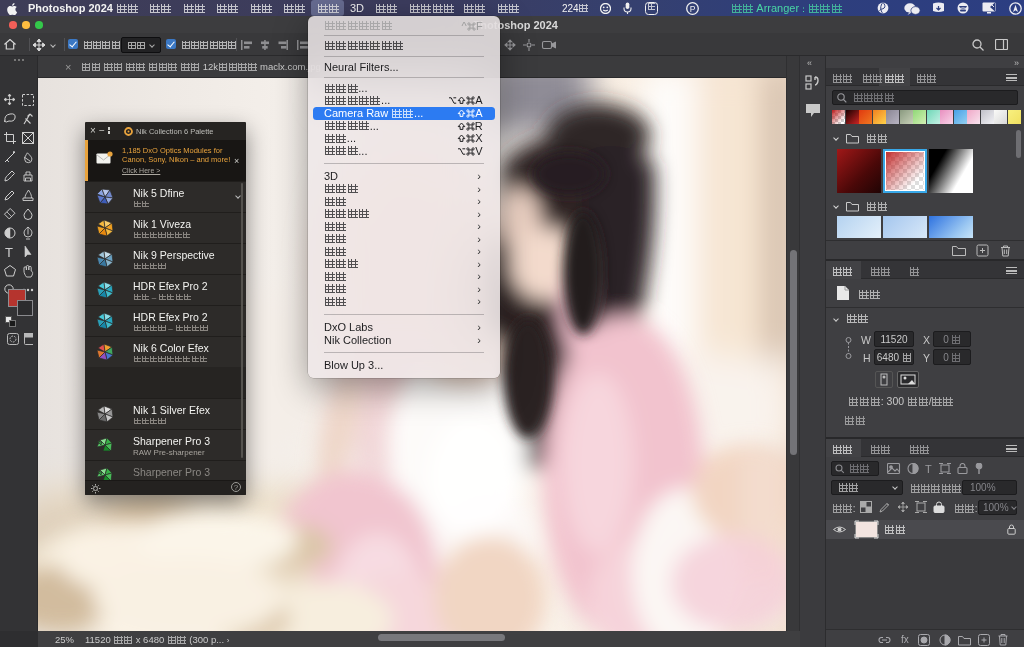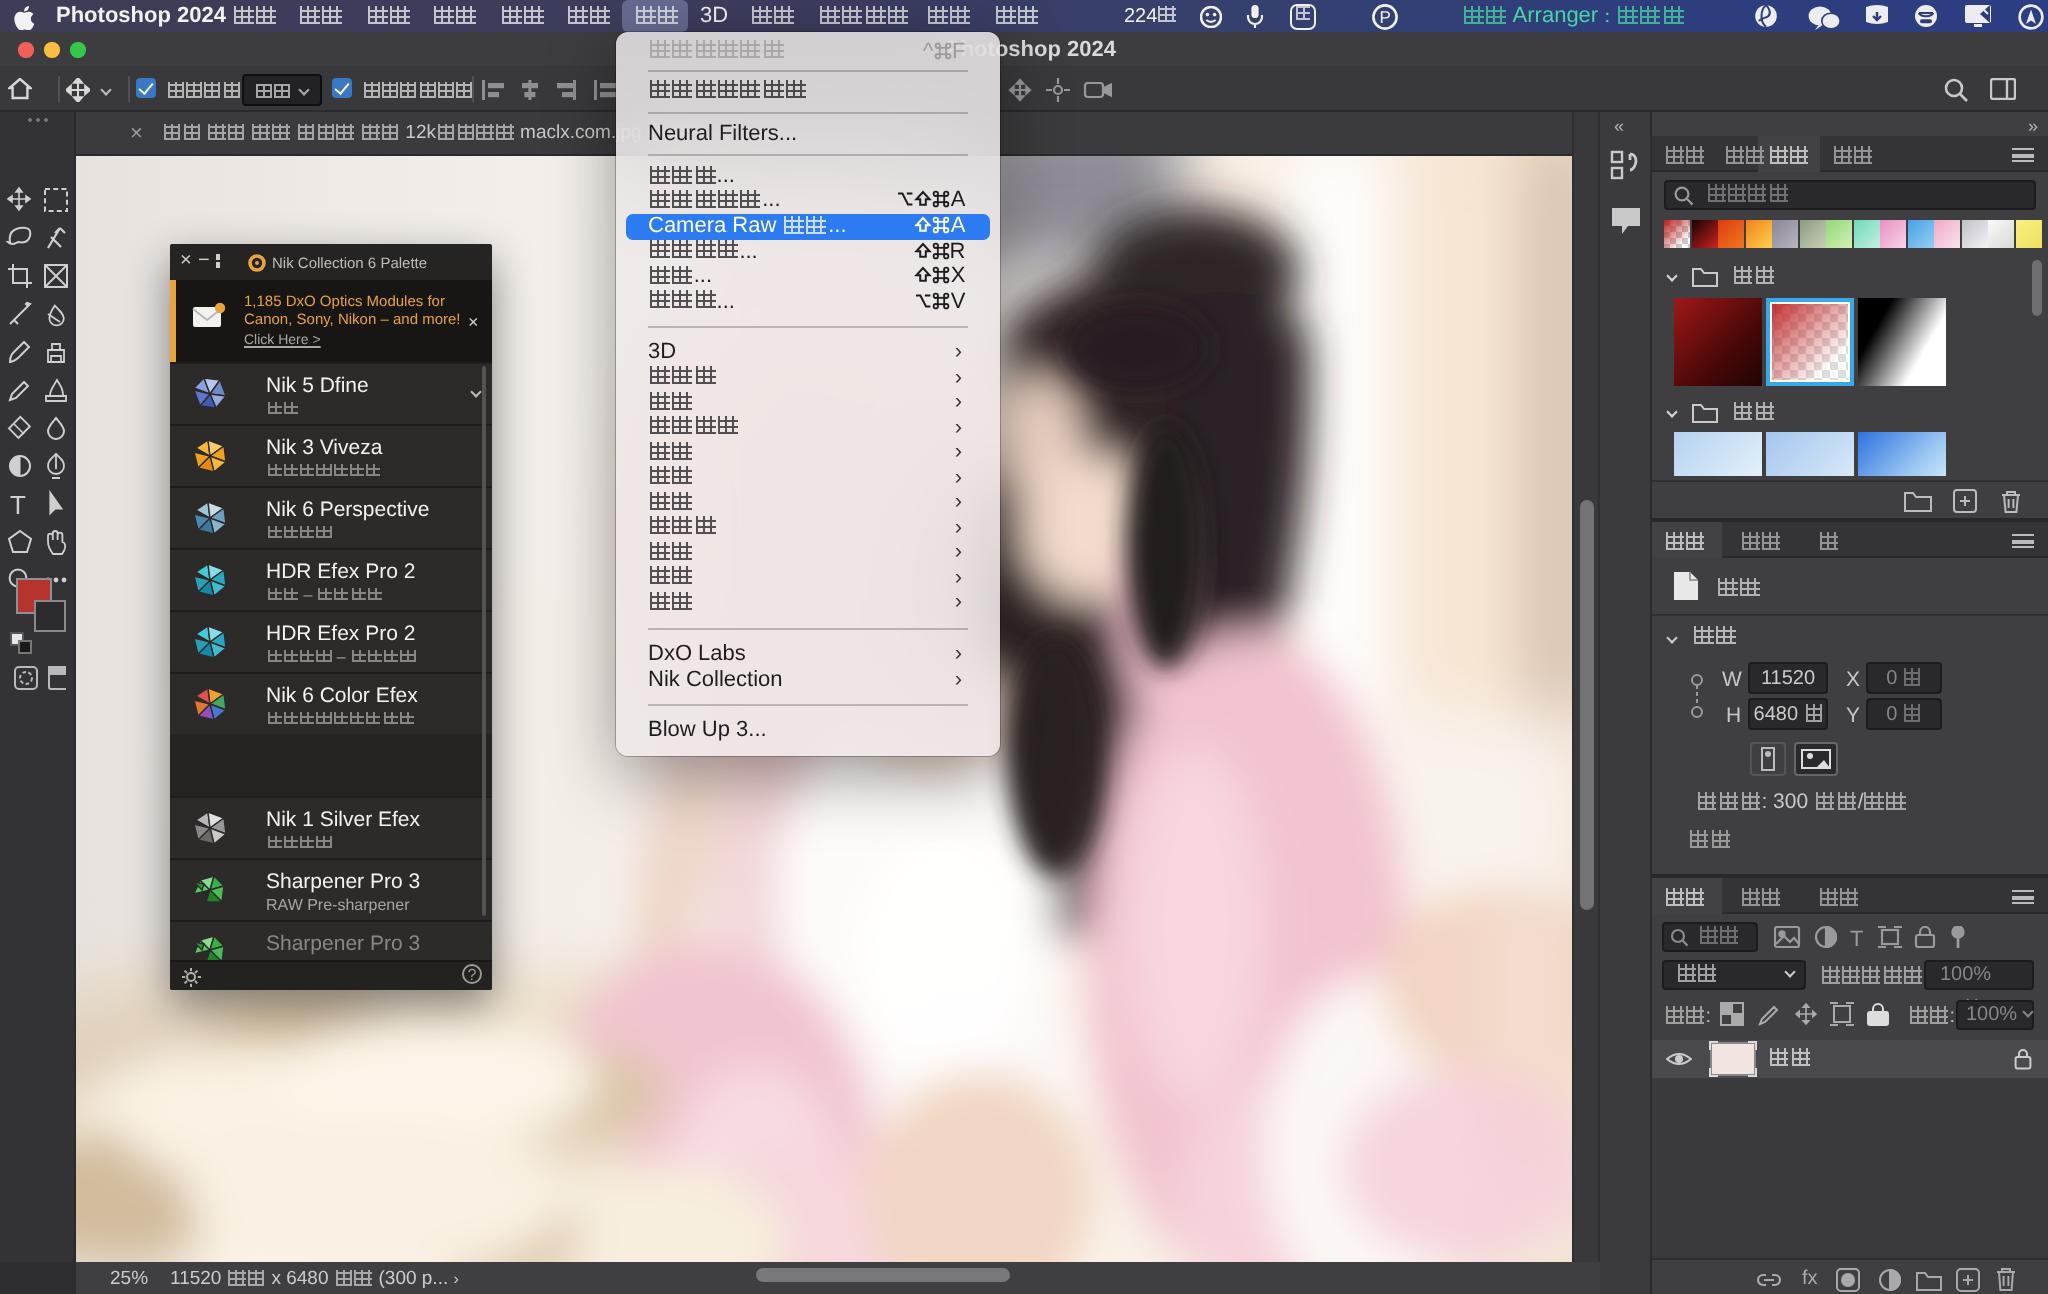--- a/index.html
+++ b/index.html
@@ -371,28 +371,28 @@
         <use href="#pw1"></use>
       </svg>
       <b>Nik 5 Dfine</b>
       <i><span class="g"></span><span class="g"></span></i>
       <span class="abs chev" style="right:6px;top:12px;color:#bbb"></span>
     </div>
  <div class="abs nrow" style="top:90px">
       <svg class="nico">
         <use href="#pw2"></use>
       </svg>
-      <b>Nik 3 Viveza</b>
+      <b>Nik 1 Viveza</b>
       <i><span class="g"></span><span class="g"></span><span class="g"></span><span class="g"></span><span class="g"></span><span class="g"></span><span class="g"></span></i>
     </div>
  <div class="abs nrow" style="top:121px">
       <svg class="nico">
         <use href="#pw3"></use>
       </svg>
-      <b>Nik 6 Perspective</b>
+      <b>Nik 9 Perspective</b>
       <i><span class="g"></span><span class="g"></span><span class="g"></span><span class="g"></span></i>
     </div>
  <div class="abs nrow" style="top:152px">
       <svg class="nico">
         <use href="#pw4"></use>
       </svg>
       <b>HDR Efex Pro 2</b>
       <i><span class="g"></span><span class="g"></span> – <span class="g"></span><span class="g"></span><span class="g"></span><span class="g"></span></i>
     </div>
  <div class="abs nrow" style="top:183px">

